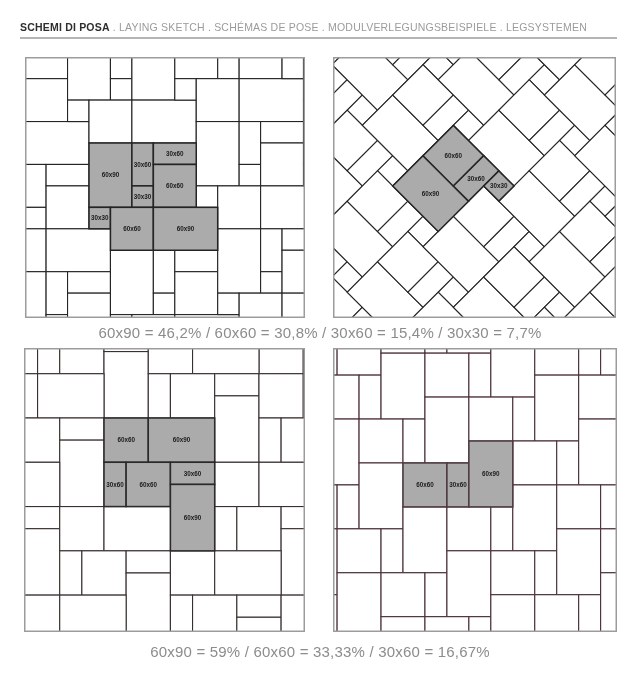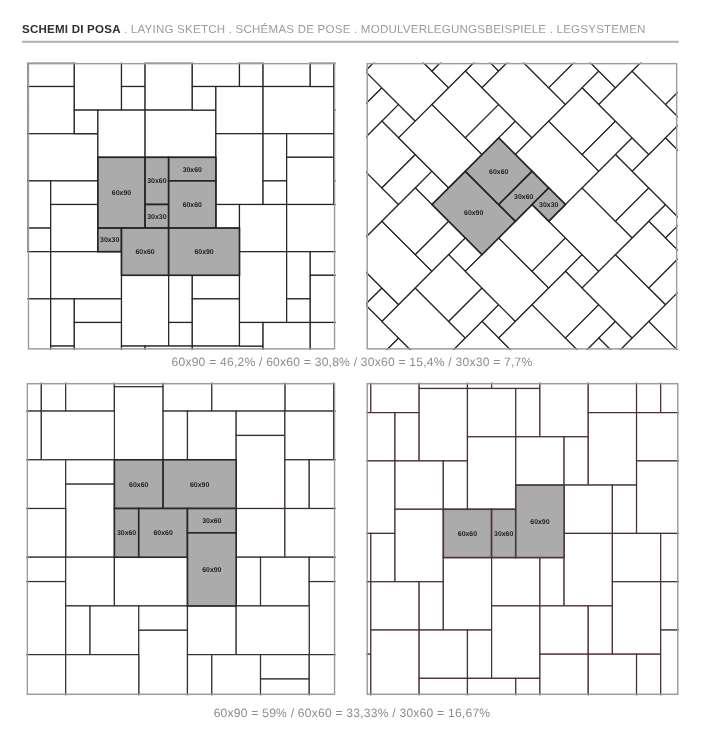--- a/index.html
+++ b/index.html
@@ -6,21 +6,21 @@
   html,body { width:640px; height:675px; background:#ffffff; overflow:hidden;
               font-family:"Liberation Sans", sans-serif; }
   .page { position:relative; width:640px; height:675px; background:#fff; }
   .header { position:absolute; left:20px; top:21px; width:600px;
             font-size:10.5px; letter-spacing:0.2px; white-space:nowrap; }
   .header .title { font-weight:700; color:#2e2e2e; }
   .header .subtitle { font-weight:400; color:#9b9b9b; margin-left:3px; }
   .divider { position:absolute; left:20px; top:37px; width:597px; height:2px;
              background:#b5b5b5; }
   .caption { position:absolute; left:0; width:640px; text-align:center;
-             font-size:11px; color:#8c8c8c; letter-spacing:0.2px; }
+             font-size:15px; color:#8c8c8c; letter-spacing:0.2px; }
   .cap-top { top:324px; }
   .cap-bottom { top:643px; }
   svg.panel { position:absolute; display:block; }
 </style>
 </head>
 <body>
 
 <div class="page">
 
   <div class="header">

